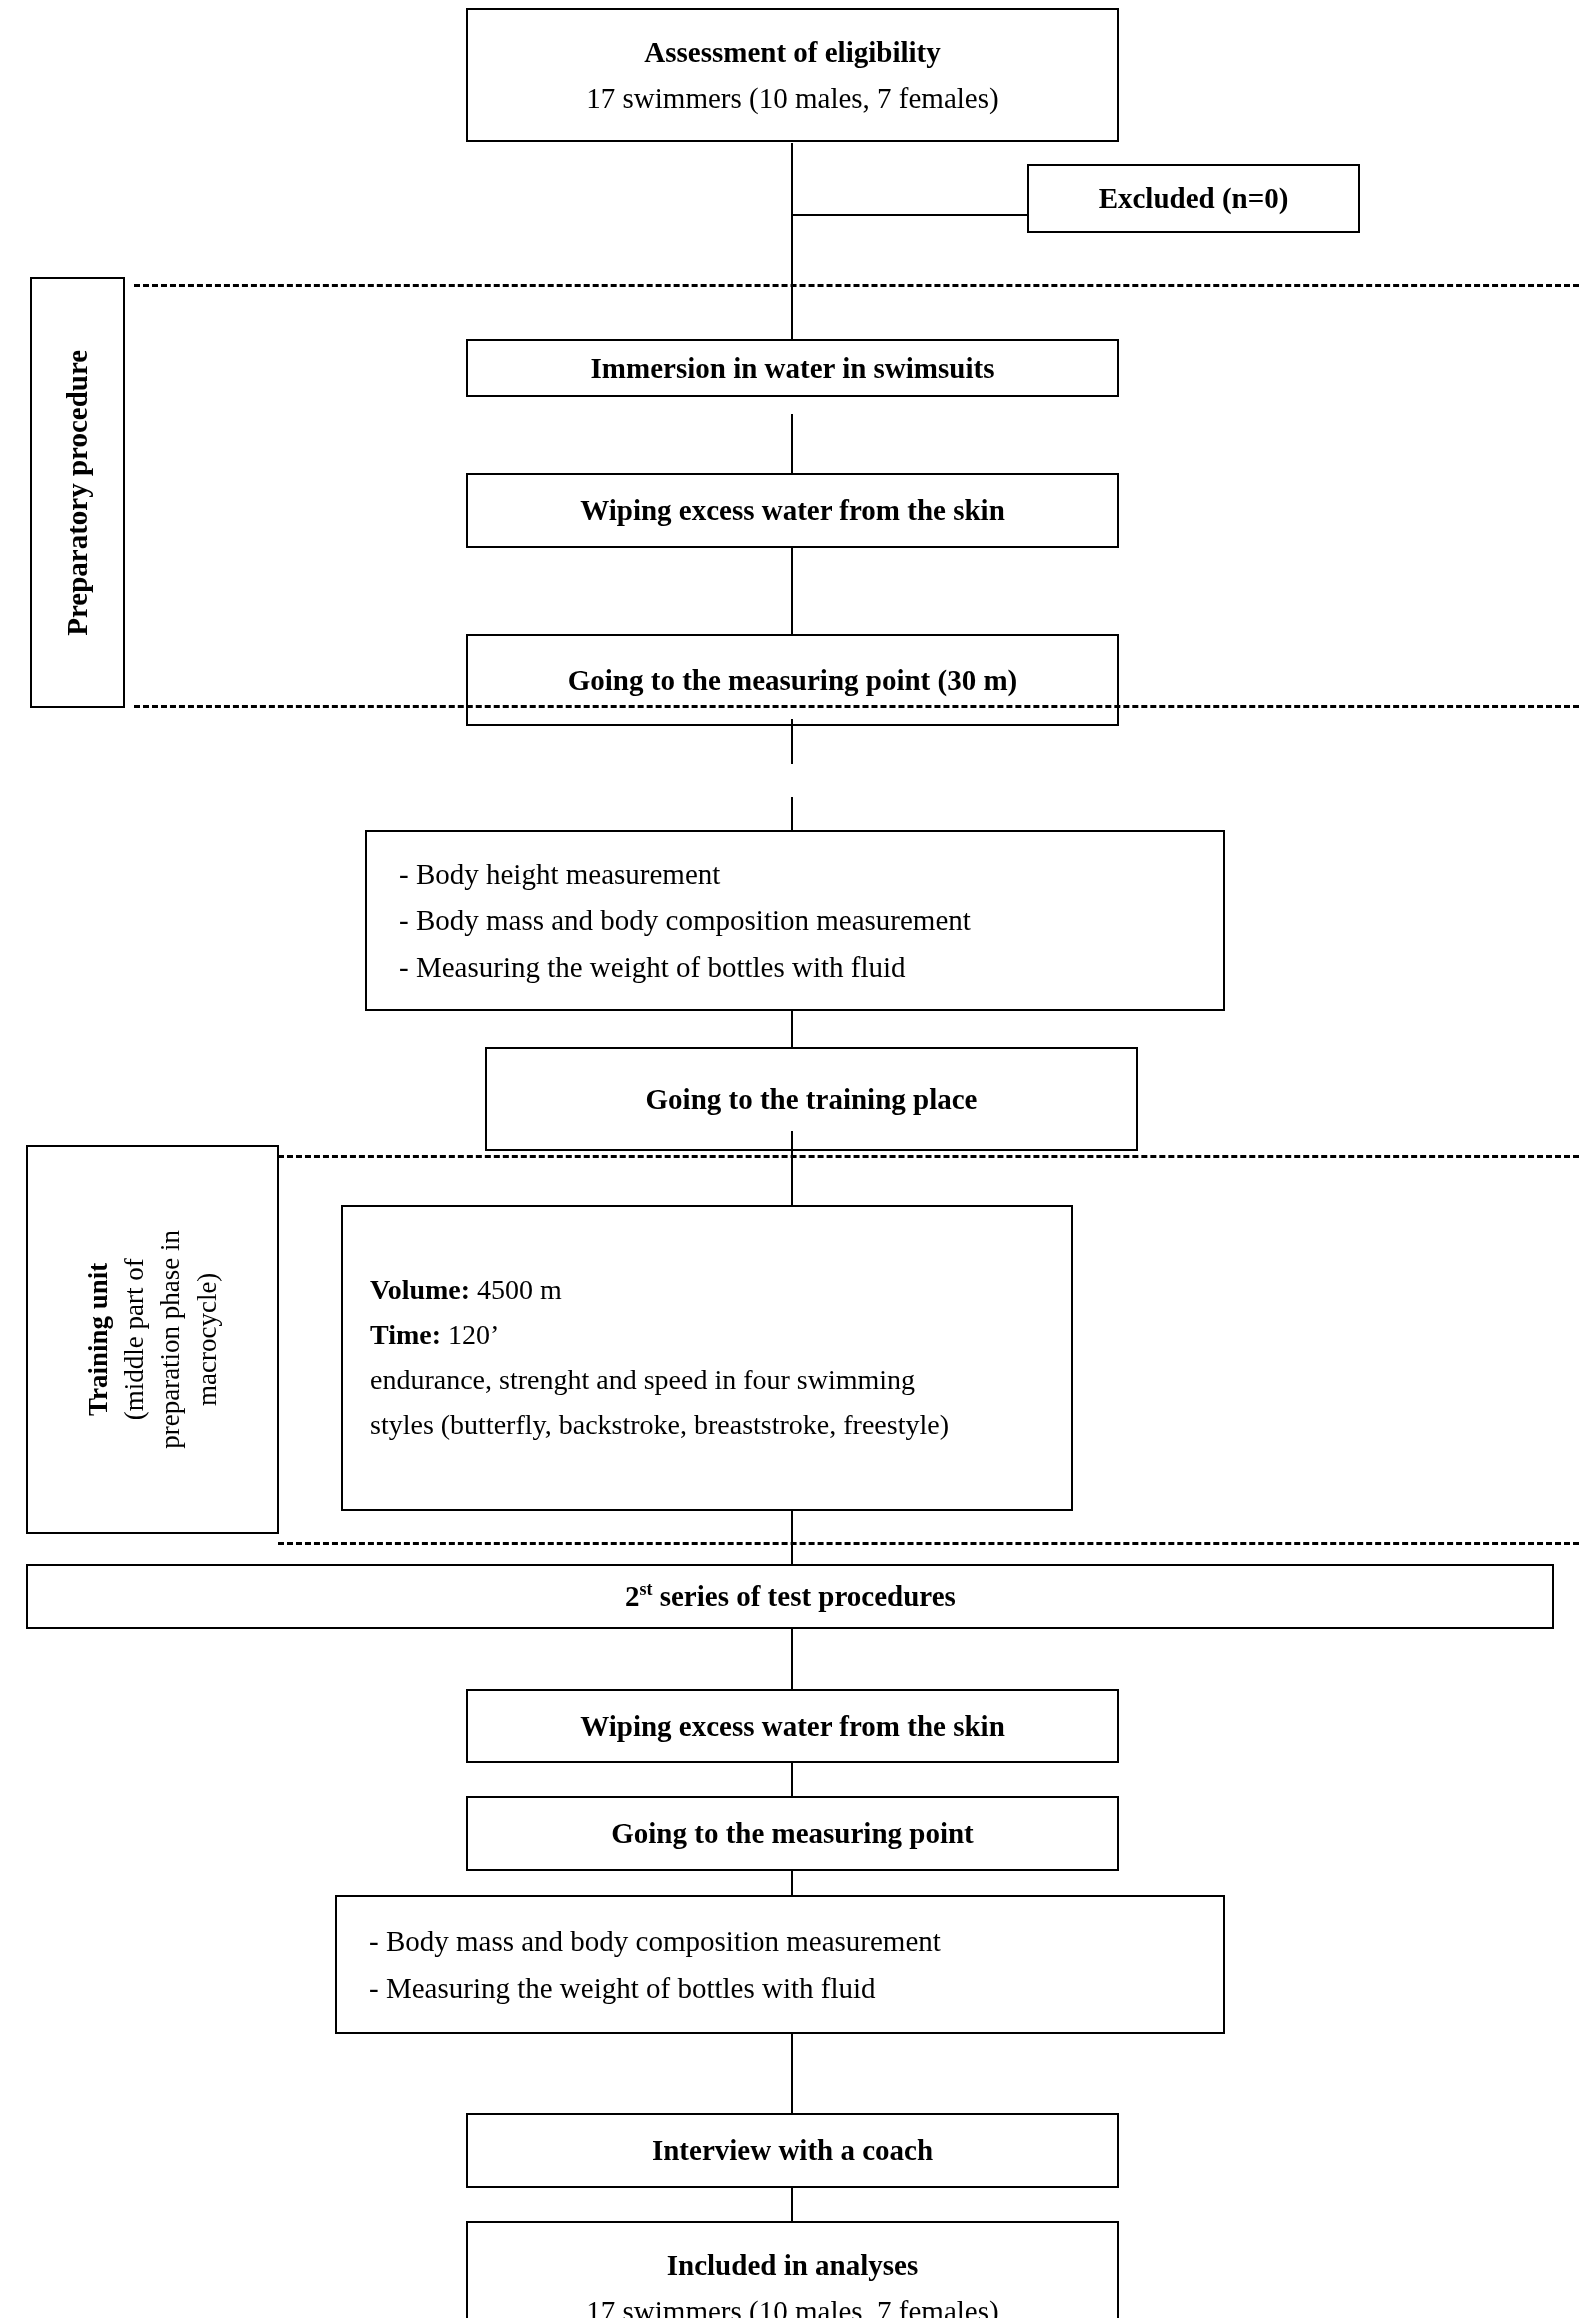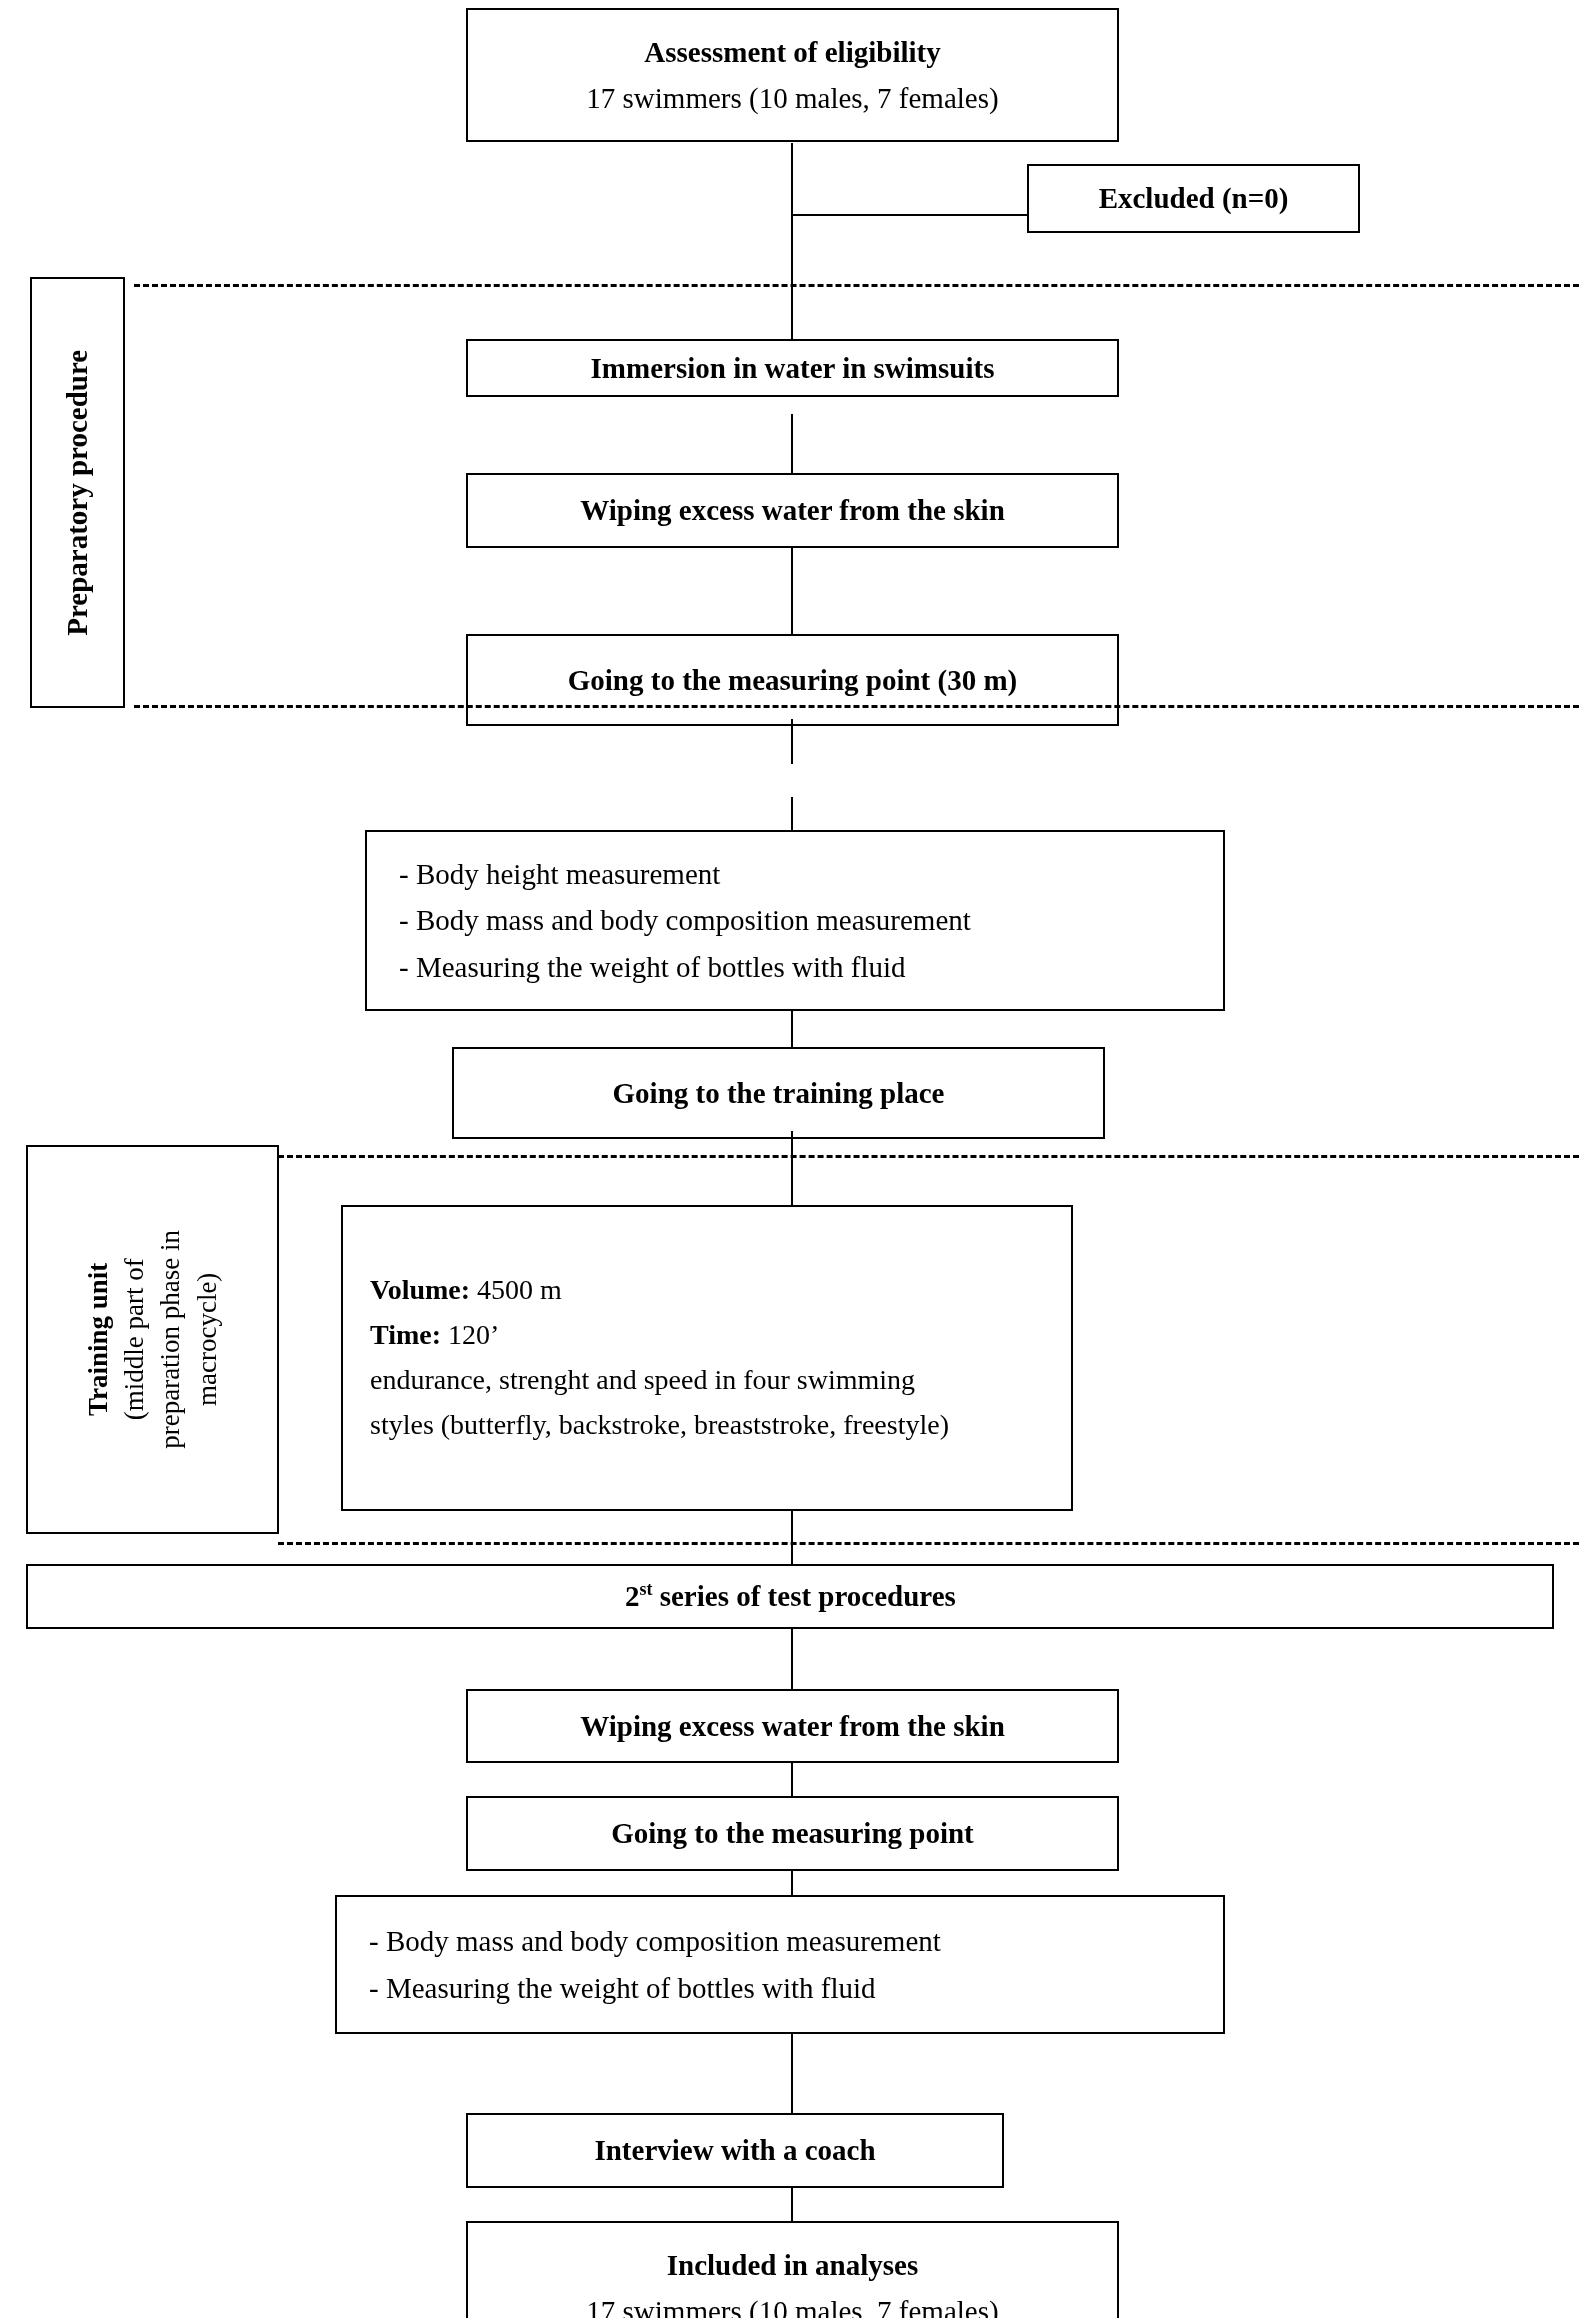--- a/index.html
+++ b/index.html
@@ -81,21 +81,21 @@
   <div class="conn vline" style="left:791px;top:797px;height:59px;"></div>
 
   <div class="box left" style="left:365px;top:830px;width:860px;height:181px;padding:13px 0 13px 32px;">
     <span class="t-62 reg li">- Body height measurement</span>
     <span class="t-62 reg li">- Body mass and body composition measurement</span>
     <span class="t-62 reg li">- Measuring the weight of bottles with fluid</span>
   </div>
 
   <div class="conn vline" style="left:791px;top:1011px;height:37px;"></div>
 
-  <div class="box" style="left:452px;top:1047px;width:653px;height:92px;font-family:Liberation Serif, serif;">
+  <div class="box" style="left:485px;top:1047px;width:653px;height:104px;font-family:Liberation Serif, serif;">
     <span class="t-62 bold">Going to the training place</span>
   </div>
 
   <div class="conn vline" style="left:791px;top:1131px;height:74px;"></div>
 
   <div class="dash" style="left:278px;top:1155px;width:1301px;"></div>
 
   <div class="sidelabel" style="left:26.4px;top:1145px;width:253px;height:389px;">
     <div class="rotw t-58" style="width:366px;">
       <span class="bold tu-line">Training unit</span>
@@ -134,21 +134,21 @@
 
   <div class="conn vline" style="left:791px;top:1871px;height:56px;"></div>
 
   <div class="box left" style="left:335px;top:1895px;width:890px;height:139px;padding:12px 0 12px 32px;">
     <span class="t-62 reg li">- Body mass and body composition measurement</span>
     <span class="t-62 reg li">- Measuring the weight of bottles with fluid</span>
   </div>
 
   <div class="conn vline" style="left:791px;top:2034px;height:79px;"></div>
 
-  <div class="box" style="left:466px;top:2113px;width:538px;height:75px;">
+  <div class="box" style="left:466px;top:2113px;width:653px;height:75px;">
     <span class="t-62 bold">Interview with a coach</span>
   </div>
 
   <div class="conn vline" style="left:791px;top:2188px;height:51px;"></div>
 
   <div class="box" style="left:466px;top:2221px;width:653px;height:134px;">
     <span class="t-62 bold">Included in analyses</span>
     <span class="t-62 reg">17 swimmers (10 males, 7 females)</span>
   </div>
 

